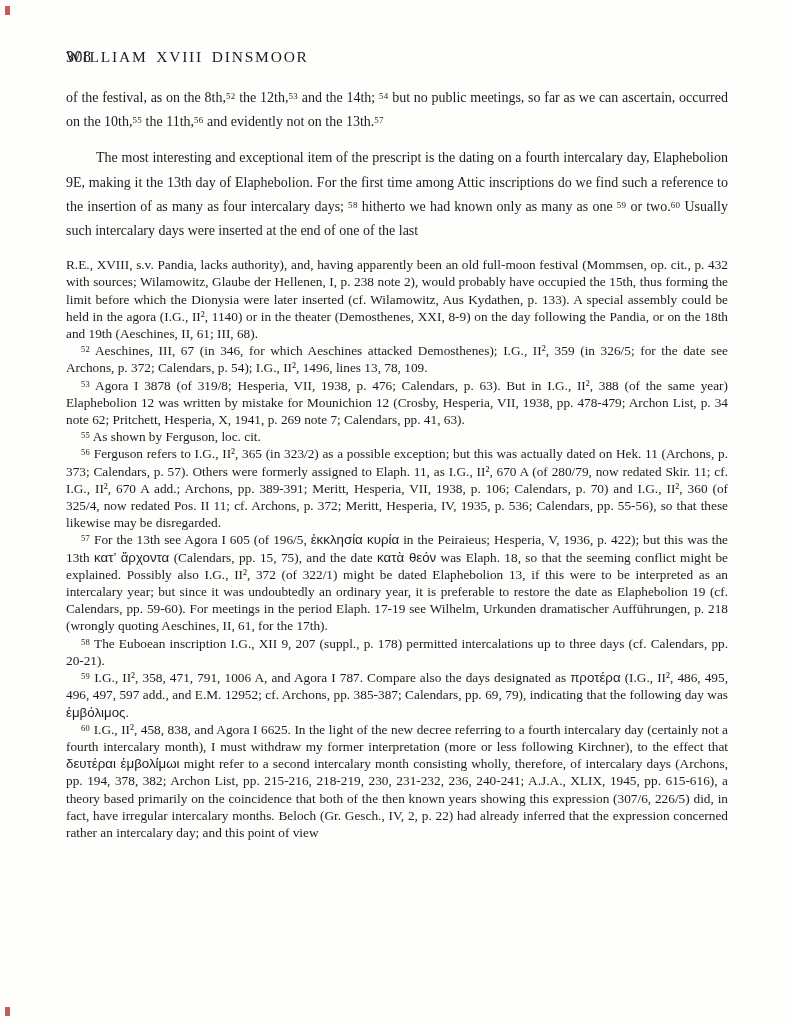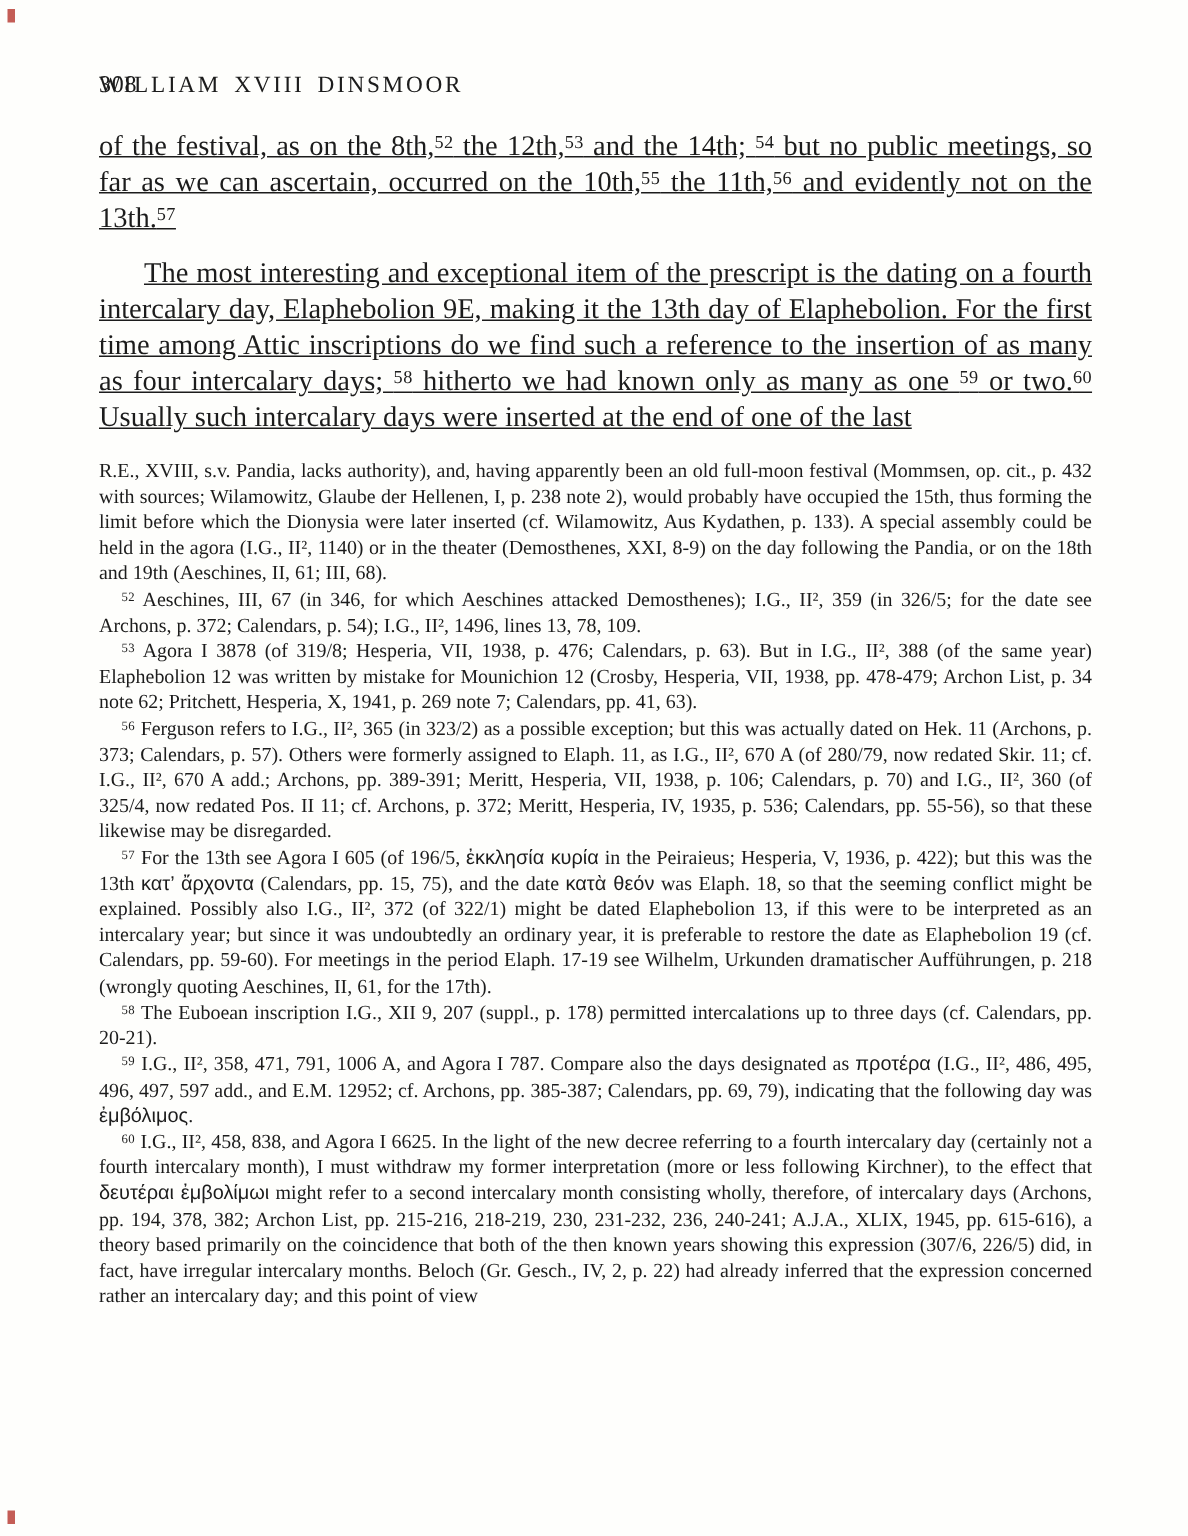--- a/index.html
+++ b/index.html
@@ -42,24 +42,23 @@
     font-size: 16px;
     letter-spacing: 0.5px;
   }
   .running-head {
     font-size: 15.5px;
     letter-spacing: 1.8px;
     word-spacing: 3px;
   }
   .bodytext p {
     margin: 0;
-    font-size: 19px;
+    font-size: 14px;
     line-height: 24.2px;
     text-align: justify;
-    text-decoration: underline;
   }
   .bodytext p.indent {
     text-indent: 30px;
     margin-top: 12px;
   }
   .footnotes {
     margin-top: 13px;
   }
   .footnotes p {
     margin: 0;
@@ -92,20 +91,21 @@
 
     <section class="bodytext">
         <p><span>of the festival, as on the 8th,</span><span class="fnref">52</span><span> the 12th,</span><span class="fnref">53</span><span> and the 14th; </span><span class="fnref">54</span><span> but no public meetings, so far as we can ascertain, occurred on the 10th,</span><span class="fnref">55</span><span> the 11th,</span><span class="fnref">56</span><span> and evidently not on the 13th.</span><span class="fnref">57</span></p>
         <p class="indent"><span>The most interesting and exceptional item of the prescript is the dating on a fourth intercalary day, Elaphebolion 9E, making it the 13th day of Elaphebolion. For the first time among Attic inscriptions do we find such a reference to the insertion of as many as four intercalary days; </span><span class="fnref">58</span><span> hitherto we had known only as many as one </span><span class="fnref">59</span><span> or two.</span><span class="fnref">60</span><span> Usually such intercalary days were inserted at the end of one of the last</span></p>
       </section>
 
     <section class="footnotes">
         <p><span class="it">R.E.</span><span>, XVIII, </span><span class="it">s.v.</span><span> Pandia, lacks authority), and, having apparently been an old full-moon festival (Mommsen, </span><span class="it">op. cit.</span><span>, p. 432 with sources; Wilamowitz, </span><span class="it">Glaube der Hellenen</span><span>, I, p. 238 note 2), would probably have occupied the 15th, thus forming the limit before which the Dionysia were later inserted (cf. Wilamowitz, </span><span class="it">Aus Kydathen</span><span>, p. 133). A special assembly could be held in the agora (</span><span class="it">I.G.</span><span>, II², 1140) or in the theater (Demosthenes, XXI, 8-9) on the day following the Pandia, or on the 18th and 19th (Aeschines, II, 61; III, 68).</span></p>
         <p class="indent"><span class="fnref">52</span><span> Aeschines, III, 67 (in 346, for which Aeschines attacked Demosthenes); </span><span class="it">I.G.</span><span>, II², 359 (in 326/5; for the date see </span><span class="it">Archons</span><span>, p. 372; </span><span class="it">Calendars</span><span>, p. 54); </span><span class="it">I.G.</span><span>, II², 1496, lines 13, 78, 109.</span></p>
         <p class="indent"><span class="fnref">53</span><span> Agora I 3878 (of 319/8; </span><span class="it">Hesperia</span><span>, VII, 1938, p. 476; </span><span class="it">Calendars</span><span>, p. 63). But in </span><span class="it">I.G.</span><span>, II², 388 (of the same year) Elaphebolion 12 was written by mistake for Mounichion 12 (Crosby, </span><span class="it">Hesperia</span><span>, VII, 1938, pp. 478-479; </span><span class="it">Archon List</span><span>, p. 34 note 62; Pritchett, </span><span class="it">Hesperia</span><span>, X, 1941, p. 269 note 7; </span><span class="it">Calendars</span><span>, pp. 41, 63).</span></p>
+        <p class="indent"><span class="fnref">55</span><span> As shown by Ferguson, </span><span class="it">loc. cit.</span></p>
         <p class="indent"><span class="fnref">56</span><span> Ferguson refers to </span><span class="it">I.G.</span><span>, II², 365 (in 323/2) as a possible exception; but this was actually dated on Hek. 11 (</span><span class="it">Archons</span><span>, p. 373; </span><span class="it">Calendars</span><span>, p. 57). Others were formerly assigned to Elaph. 11, as </span><span class="it">I.G.</span><span>, II², 670 A (of 280/79, now redated Skir. 11; cf. </span><span class="it">I.G.</span><span>, II², 670 A add.; </span><span class="it">Archons</span><span>, pp. 389-391; Meritt, </span><span class="it">Hesperia</span><span>, VII, 1938, p. 106; </span><span class="it">Calendars</span><span>, p. 70) and </span><span class="it">I.G.</span><span>, II², 360 (of 325/4, now redated Pos. II 11; cf. </span><span class="it">Archons</span><span>, p. 372; Meritt, </span><span class="it">Hesperia</span><span>, IV, 1935, p. 536; </span><span class="it">Calendars</span><span>, pp. 55-56), so that these likewise may be disregarded.</span></p>
         <p class="indent"><span class="fnref">57</span><span> For the 13th see Agora I 605 (of 196/5, </span><span class="greek">ἐκκλησία κυρία</span><span> in the Peiraieus; </span><span class="it">Hesperia</span><span>, V, 1936, p. 422); but this was the 13th </span><span class="greek">κατ’ ἄρχοντα</span><span> (</span><span class="it">Calendars</span><span>, pp. 15, 75), and the date </span><span class="greek">κατὰ θεόν</span><span> was Elaph. 18, so that the seeming conflict might be explained. Possibly also </span><span class="it">I.G.</span><span>, II², 372 (of 322/1) might be dated Elaphebolion 13, if this were to be interpreted as an intercalary year; but since it was undoubtedly an ordinary year, it is preferable to restore the date as Elaphebolion 19 (cf. </span><span class="it">Calendars</span><span>, pp. 59-60). For meetings in the period Elaph. 17-19 see Wilhelm, </span><span class="it">Urkunden dramatischer Aufführungen</span><span>, p. 218 (wrongly quoting Aeschines, II, 61, for the 17th).</span></p>
         <p class="indent"><span class="fnref">58</span><span> The Euboean inscription </span><span class="it">I.G.</span><span>, XII 9, 207 (suppl., p. 178) permitted intercalations up to three days (cf. </span><span class="it">Calendars</span><span>, pp. 20-21).</span></p>
         <p class="indent"><span class="fnref">59</span><span> </span><span class="it">I.G.</span><span>, II², 358, 471, 791, 1006 A, and Agora I 787. Compare also the days designated as </span><span class="greek">προτέρα</span><span> (</span><span class="it">I.G.</span><span>, II², 486, 495, 496, 497, 597 add., and E.M. 12952; cf. </span><span class="it">Archons</span><span>, pp. 385-387; </span><span class="it">Calendars</span><span>, pp. 69, 79), indicating that the following day was </span><span class="greek">ἐμβόλιμος</span><span>.</span></p>
         <p class="indent"><span class="fnref">60</span><span> </span><span class="it">I.G.</span><span>, II², 458, 838, and Agora I 6625. In the light of the new decree referring to a fourth intercalary day (certainly not a fourth intercalary month), I must withdraw my former interpretation (more or less following Kirchner), to the effect that </span><span class="greek">δευτέραι ἐμβολίμωι</span><span> might refer to a second intercalary month consisting wholly, therefore, of intercalary days (</span><span class="it">Archons</span><span>, pp. 194, 378, 382; </span><span class="it">Archon List</span><span>, pp. 215-216, 218-219, 230, 231-232, 236, 240-241; </span><span class="it">A.J.A.</span><span>, XLIX, 1945, pp. 615-616), a theory based primarily on the coincidence that both of the then known years showing this expression (307/6, 226/5) did, in fact, have irregular intercalary months. Beloch (</span><span class="it">Gr. Gesch.</span><span>, IV, 2, p. 22) had already inferred that the expression concerned rather an intercalary day; and this point of view</span></p>
       </section>
   </div>
 </div>
 
 </body></html>

